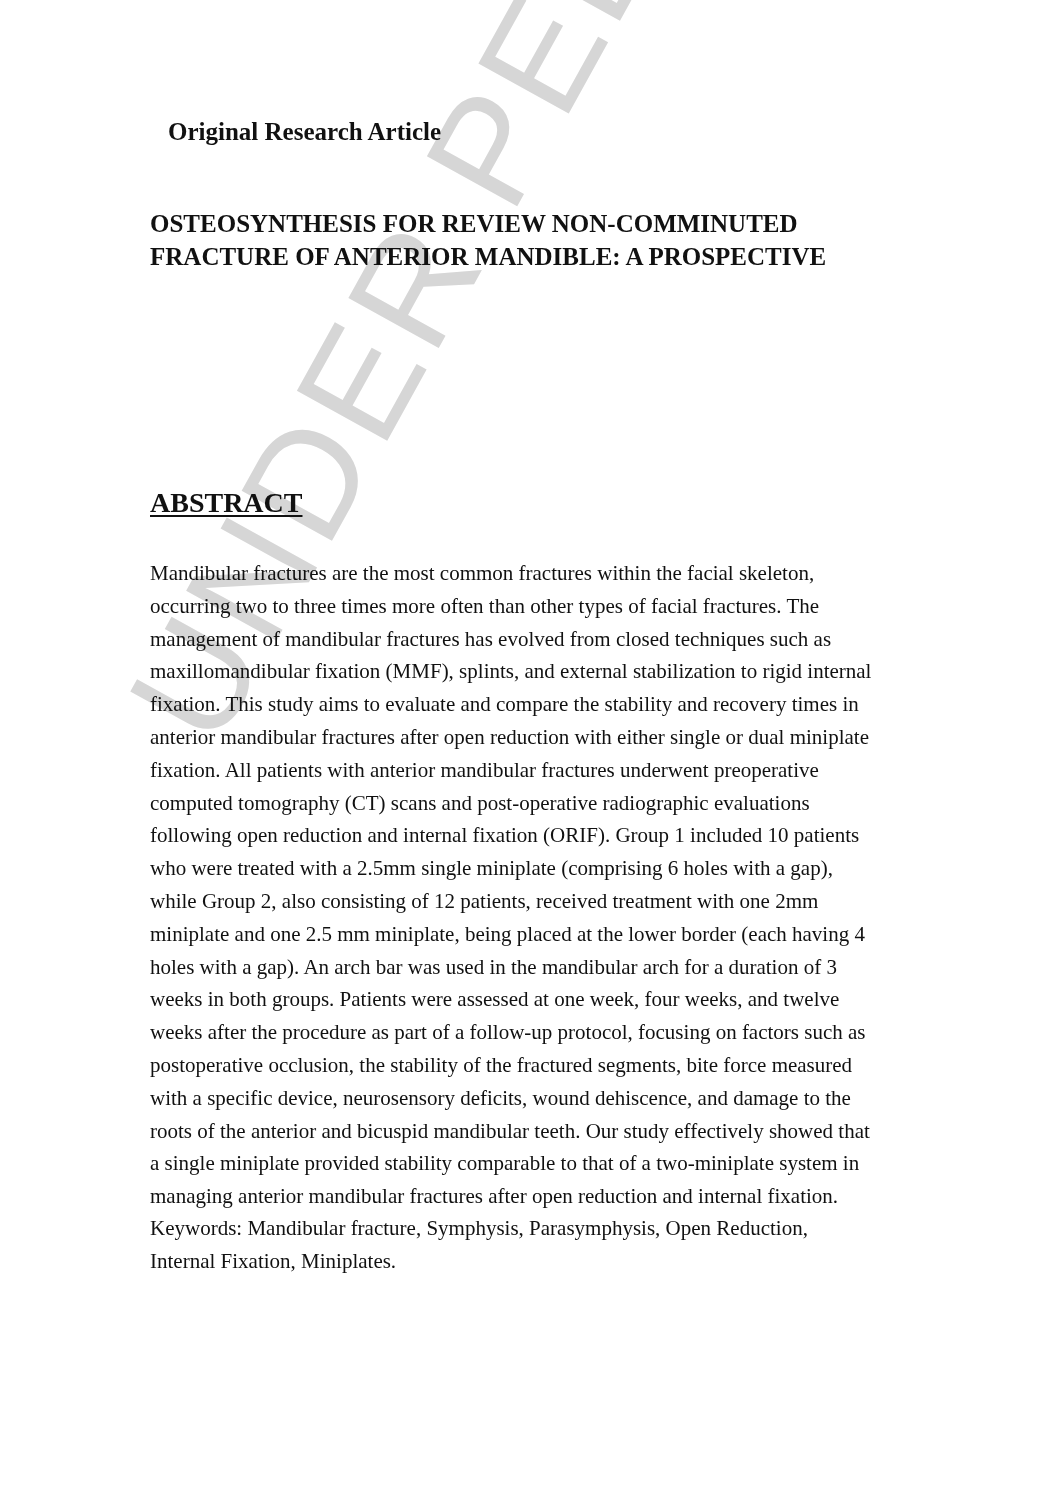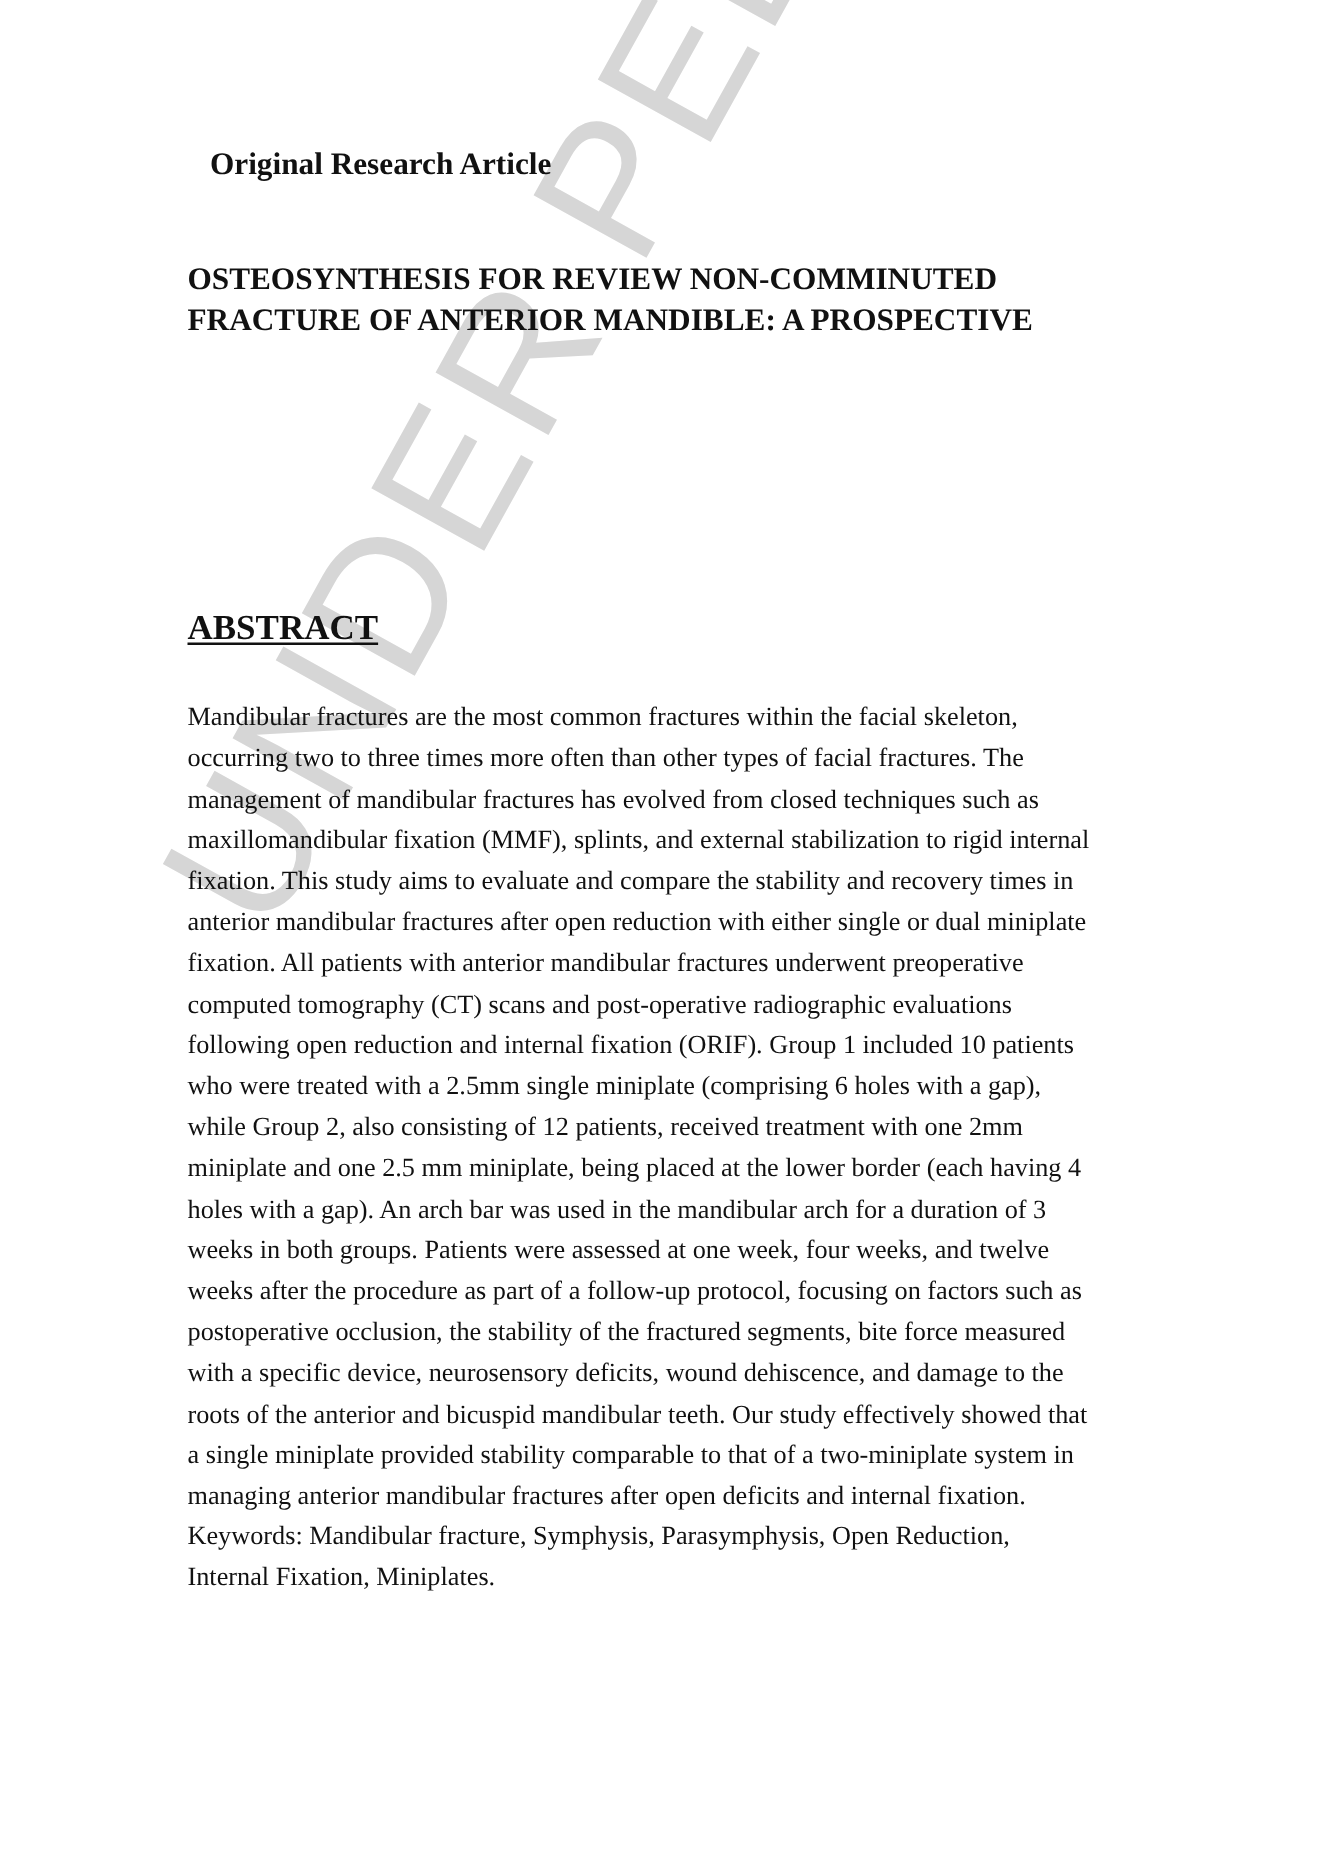--- a/index.html
+++ b/index.html
@@ -118,20 +118,20 @@
     <span>who were treated with a 2.5mm single miniplate (comprising 6 holes with a gap),</span>
     <span>while Group 2, also consisting of 12 patients, received treatment with one 2mm</span>
     <span>miniplate and one 2.5 mm miniplate, being placed at the lower border (each having 4</span>
     <span>holes with a gap). An arch bar was used in the mandibular arch for a duration of 3</span>
     <span>weeks in both groups. Patients were assessed at one week, four weeks, and twelve</span>
     <span>weeks after the procedure as part of a follow-up protocol, focusing on factors such as</span>
     <span>postoperative occlusion, the stability of the fractured segments, bite force measured</span>
     <span>with a specific device, neurosensory deficits, wound dehiscence, and damage to the</span>
     <span>roots of the anterior and bicuspid mandibular teeth. Our study effectively showed that</span>
     <span>a single miniplate provided stability comparable to that of a two-miniplate system in</span>
-    <span>managing anterior mandibular fractures after open deficits and internal fixation.</span>
+    <span>managing anterior mandibular fractures after open reduction and internal fixation.</span>
   </p>
 
   <p class="keywords">
     <span>Keywords: Mandibular fracture, Symphysis, Parasymphysis, Open Reduction,</span>
     <span>Internal Fixation, Miniplates.</span>
   </p>
 </main>
 
 </body></html>

